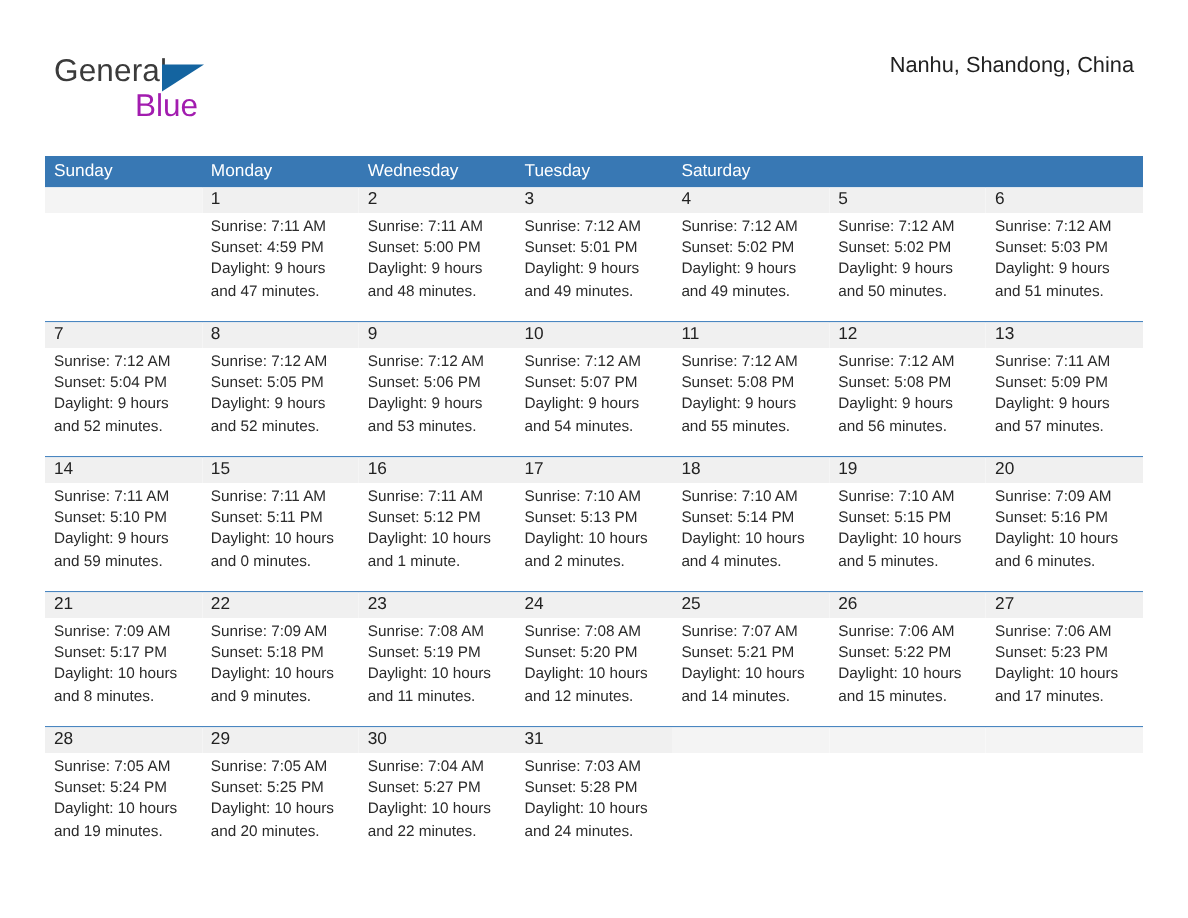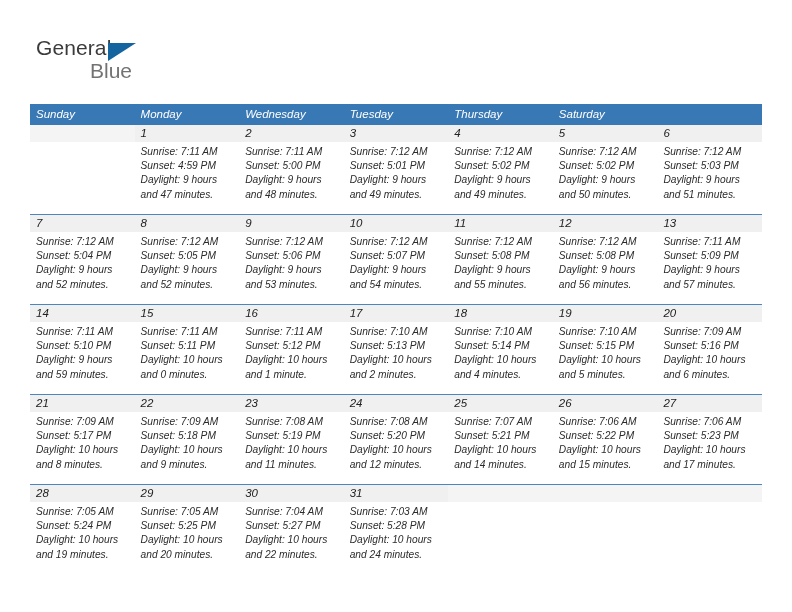--- a/index.html
+++ b/index.html
@@ -52,21 +52,21 @@
     width: 0;
     height: 0;
     border-left: 28px solid #1464a0;
     border-bottom: 18px solid transparent;
   }
   .logo-blue {
     position: absolute;
     left: 54px;
     top: 23px;
     font-size: 21px;
-    color: #737373;
+    color: #a21caf;
     font-family: "Liberation Sans", sans-serif;
   }
   .title-block {
     position: absolute;
     right: 36px;
     top: 30px;
     text-align: right;
   }
   .cal-title {
     font-size: 28px;
@@ -81,21 +81,20 @@
     margin-top: 4px;
     white-space: nowrap;
   }
 
   
   .calendar {
     position: absolute;
     left: 30px;
     top: 104px;
     width: 732px;
-    font-style: italic;
   }
   .dow-row {
     display: flex;
     background: #3878b4;
     height: 21px;
   }
   .dow-cell {
     width: 104.57px;
     color: #ffffff;
     font-size: 11.5px;
@@ -154,31 +153,31 @@
 
   <div class="header">
 
     <div class="logo">
       <span class="logo-general">General</span>
       <span class="logo-tri"></span>
       <span class="logo-blue">Blue</span>
     </div>
 
     <div class="title-block">
+      <div class="cal-subtitle">Nanhu, Shandong, China</div>
     </div>
 
   </div>
 
   <div class="calendar">
     <div class="dow-row" id="dow-row">
         <div class="dow-cell">Sunday</div>
         <div class="dow-cell">Monday</div>
         <div class="dow-cell">Wednesday</div>
         <div class="dow-cell">Tuesday</div>
-        <div class="dow-cell">Thursday</div>
         <div class="dow-cell">Saturday</div>
       </div>
     <div id="weeks-container">
         <div class="week">
           <div class="week-inner">
             <div class="day-cell empty">
               <div class="daynum-band">
                 <div class="daynum"></div>
               </div>
             </div>

